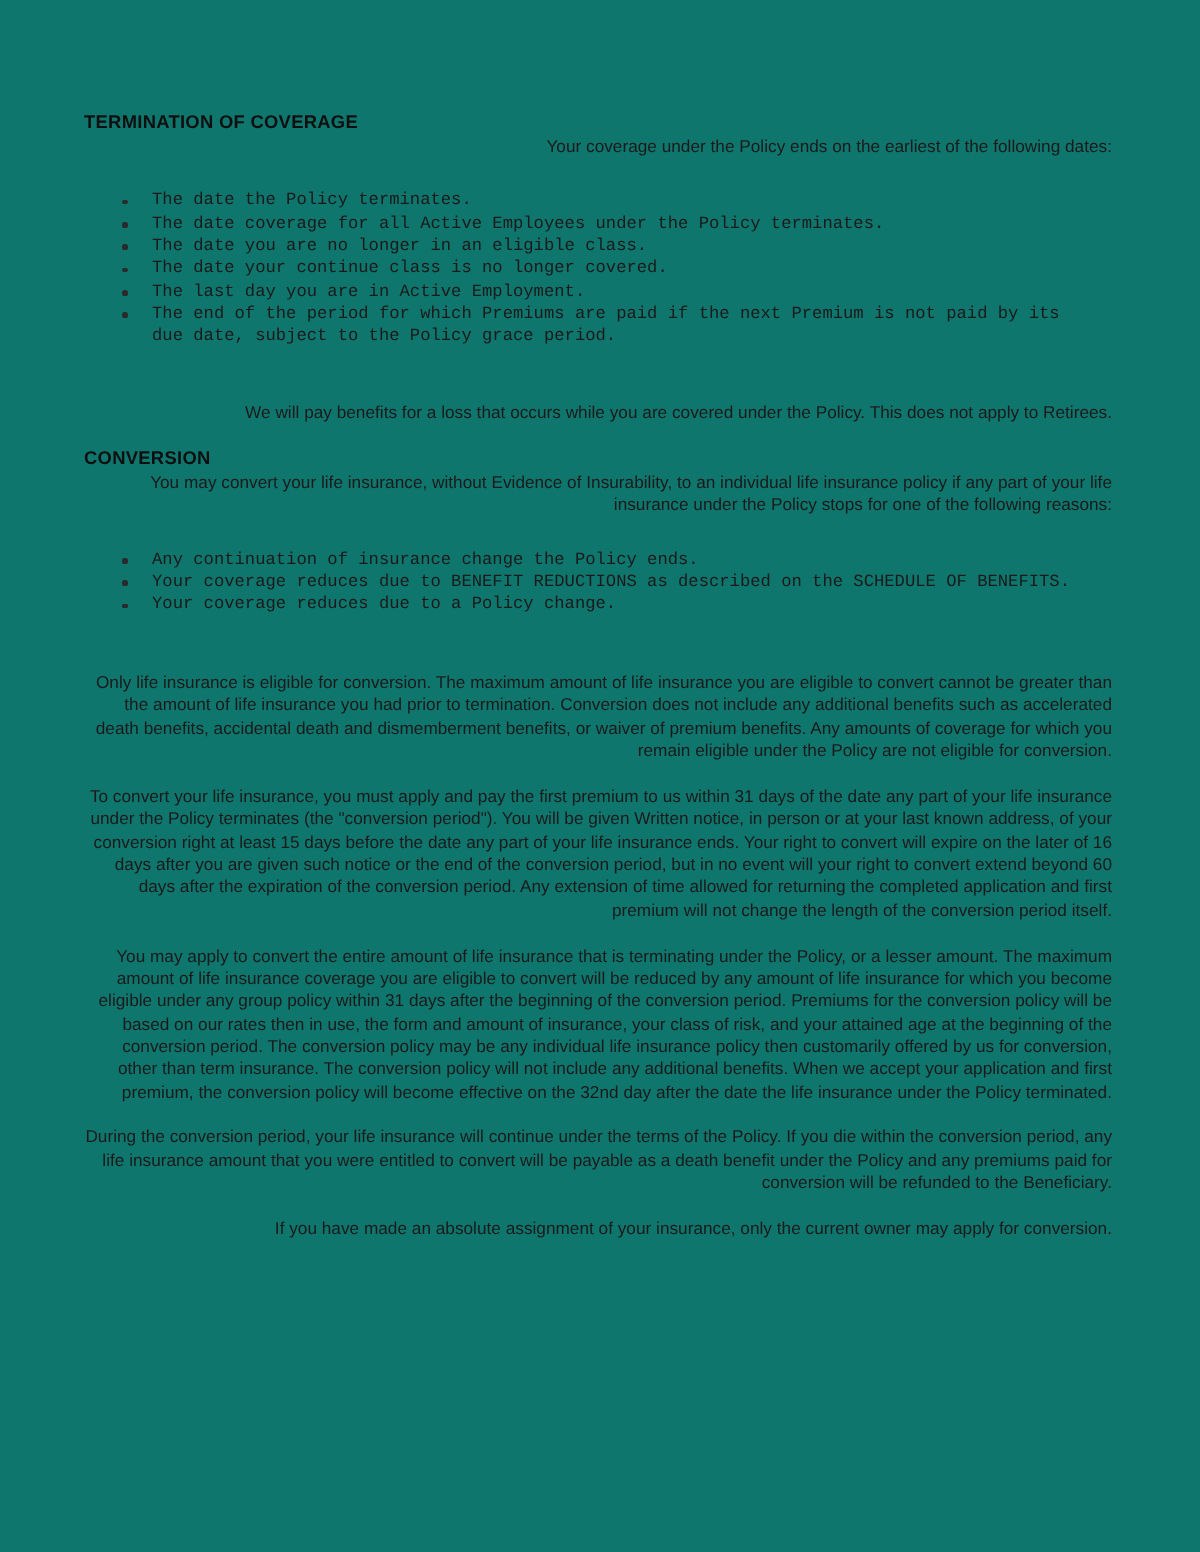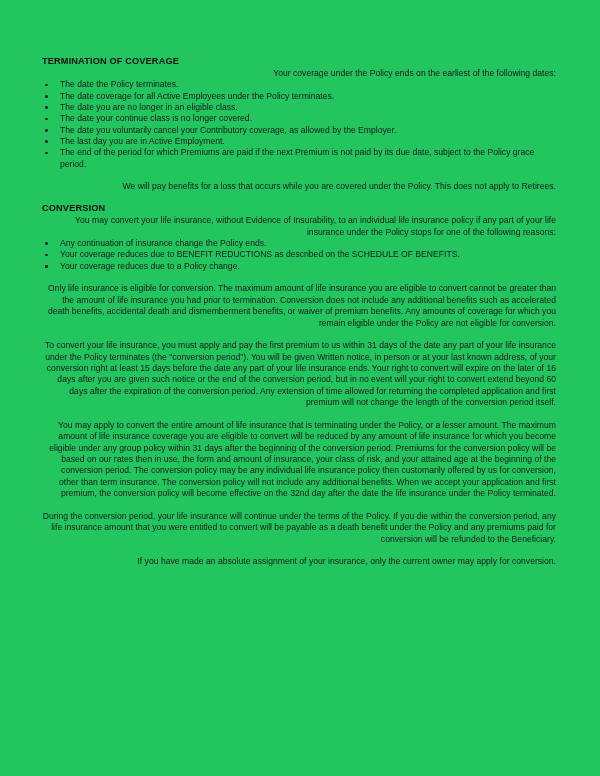--- a/index.html
+++ b/index.html
@@ -14,21 +14,21 @@
     position: relative;
     font-family: "Liberation Sans", sans-serif;
     color: #141414;
     -webkit-font-smoothing: antialiased;
   }
   .page {
     position: absolute;
     left: 0; top: 0;
     width: 600px;
     height: 776px;
-    background: #22c55e;
+    background: #0f766e;
     overflow: hidden;
   }
   .content {
     position: absolute;
     left: 42px;
     top: 56px;
     width: 514px;
   }
   h2.section-heading {
     font-size: 9.2px;
@@ -43,22 +43,23 @@
     line-height: 11.35px;
     margin: 0;
     text-align: right;
     color: #1a1a1a;
     letter-spacing: 0.01px;
   }
   .gap-md { height: 10.5px; }
   .gap-lg { height: 11.5px; }
   ul.bullets {
     list-style: none;
-    margin: 0;
+    margin: 16px;
     padding: 0;
+    font-family: Liberation Mono, monospace;
   }
   ul.bullets > li {
     position: relative;
     padding-left: 18px;
     font-size: 8.6px;
     line-height: 11.35px;
     color: #1a1a1a;
     margin: 0;
   }
   ul.bullets > li .dot {
@@ -105,24 +106,20 @@
         <span class="dot"></span>
         <span>The date coverage for all Active Employees under the Policy terminates.</span>
       </li>
       <li>
         <span class="dot"></span>
         <span>The date you are no longer in an eligible class.</span>
       </li>
       <li>
         <span class="dot"></span>
         <span>The date your continue class is no longer covered.</span>
-      </li>
-      <li>
-        <span class="dot"></span>
-        <span>The date you voluntarily cancel your Contributory coverage, as allowed by the Employer.</span>
       </li>
       <li>
         <span class="dot"></span>
         <span>The last day you are in Active Employment.</span>
       </li>
       <li>
         <span class="dot"></span>
         <span>The end of the period for which Premiums are paid if the next Premium is not paid by its due date, subject to the Policy grace period.</span>
       </li>
     </ul>

